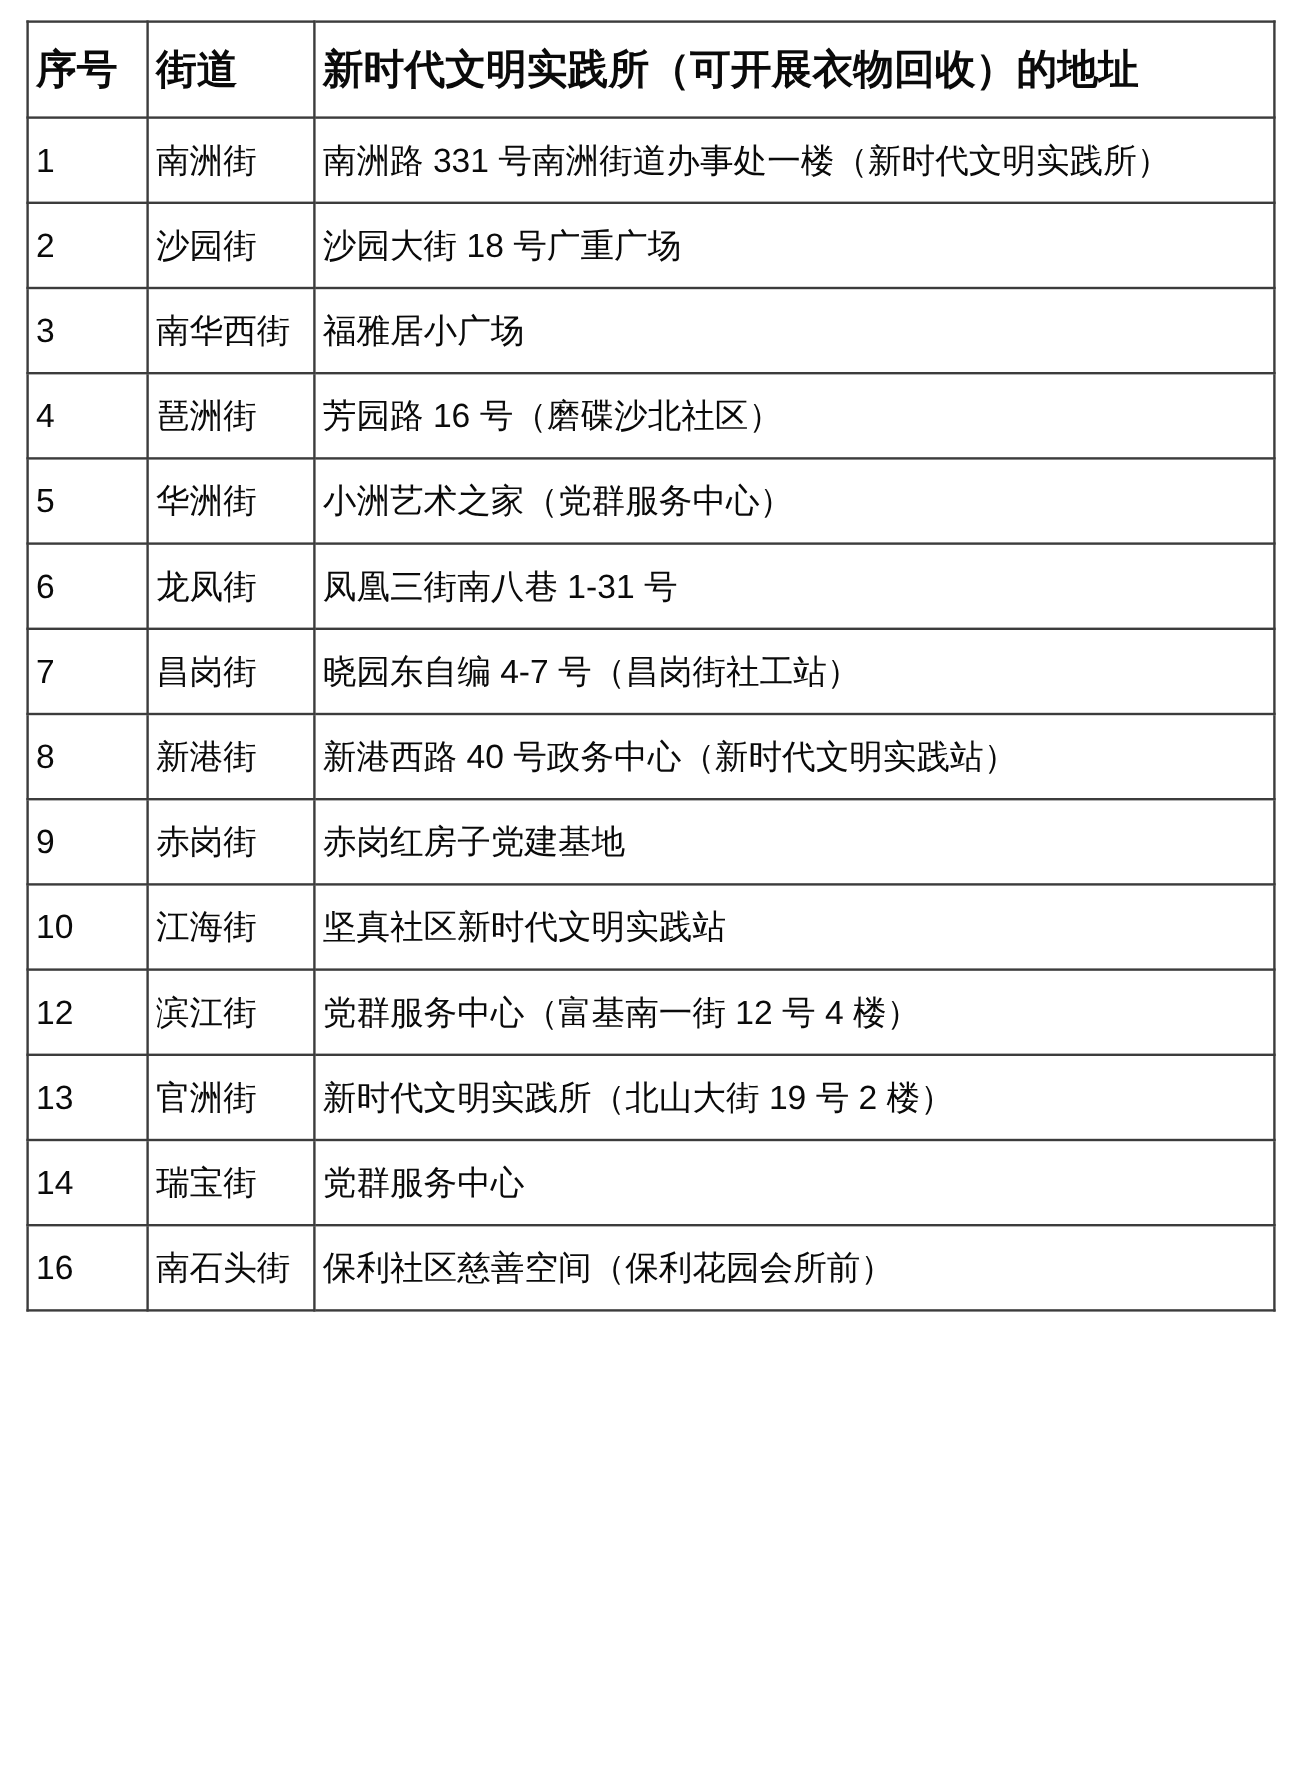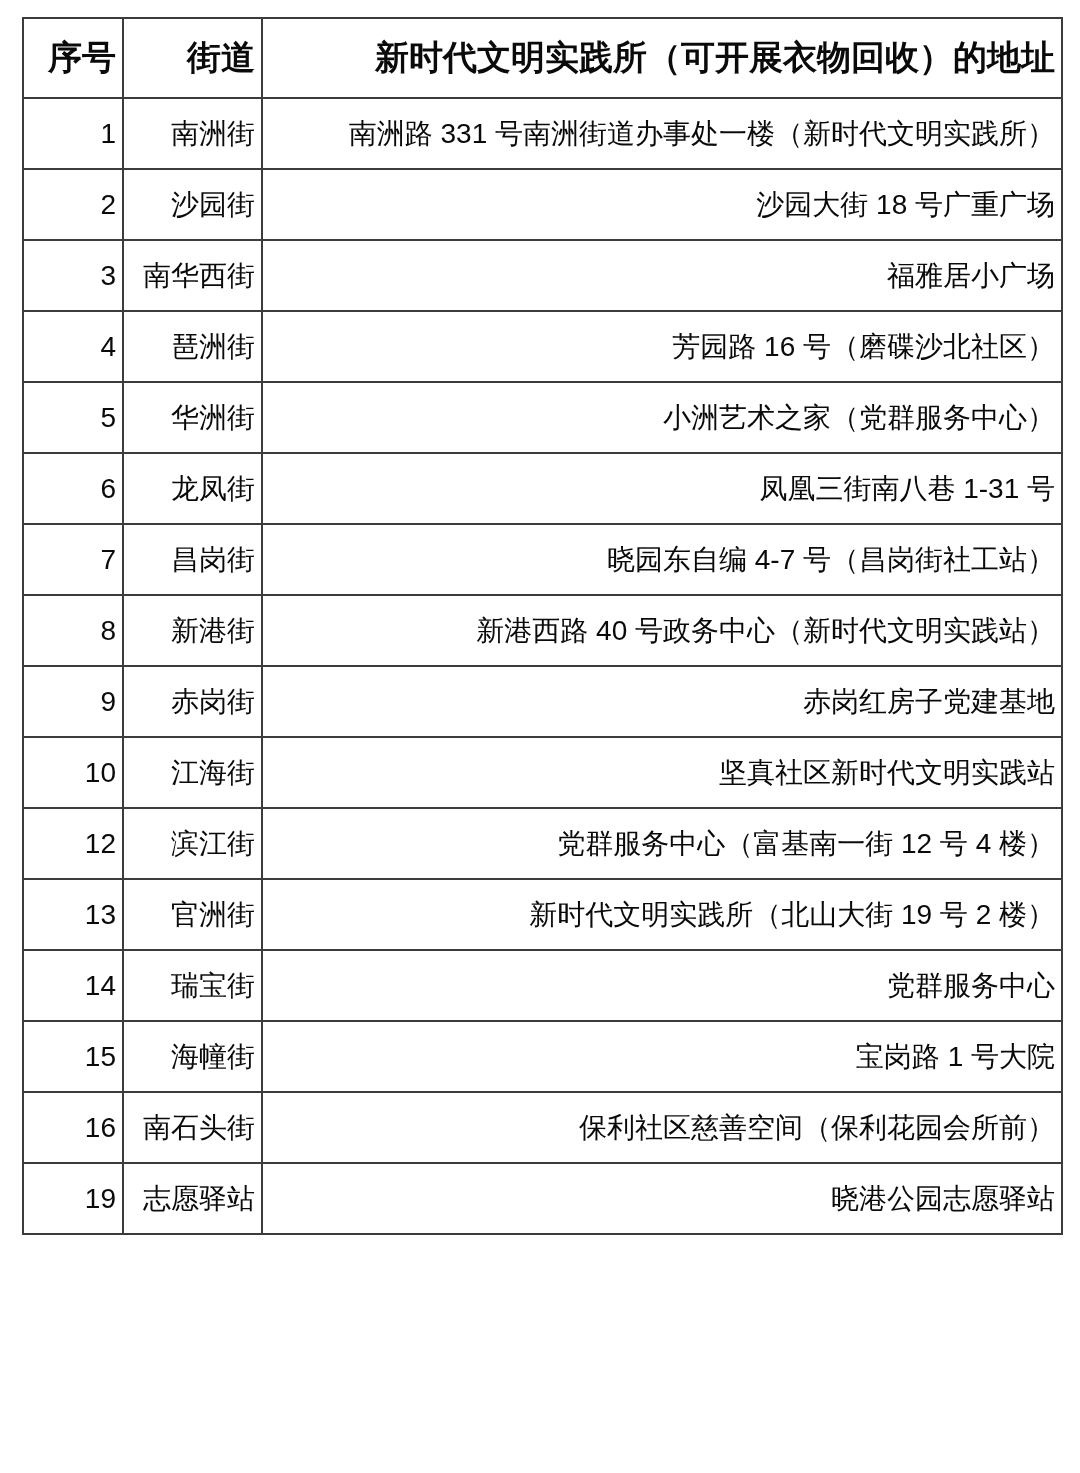--- a/index.html
+++ b/index.html
@@ -23,21 +23,21 @@
     left: 22px;
     top: 17px;
     width: 1039px;
     border-collapse: collapse;
     table-layout: fixed;
     background: #ffffff;
   }
   table.recycle-table th,
   table.recycle-table td {
     border: 2px solid #3c3c3c;
-    text-align: right;
+    text-align: left;
     vertical-align: middle;
     padding: 0 6px;
     overflow: hidden;
     white-space: nowrap;
   }
   table.recycle-table thead th {
     height: 78px;
     font-size: 34px;
     font-weight: bold;
     color: #0a0a0a;
@@ -129,29 +129,19 @@
           <td>13</td>
           <td>官洲街</td>
           <td>新时代文明实践所（北山大街 19 号 2 楼）</td>
         </tr>
         <tr>
           <td>14</td>
           <td>瑞宝街</td>
           <td>党群服务中心</td>
         </tr>
         <tr>
-          <td>15</td>
-          <td>海幢街</td>
-          <td>宝岗路 1 号大院</td>
-        </tr>
-        <tr>
           <td>16</td>
           <td>南石头街</td>
           <td>保利社区慈善空间（保利花园会所前）</td>
-        </tr>
-        <tr>
-          <td>19</td>
-          <td>志愿驿站</td>
-          <td>晓港公园志愿驿站</td>
         </tr>
       </tbody>
   </table>
 </div>
 
 </body></html>

